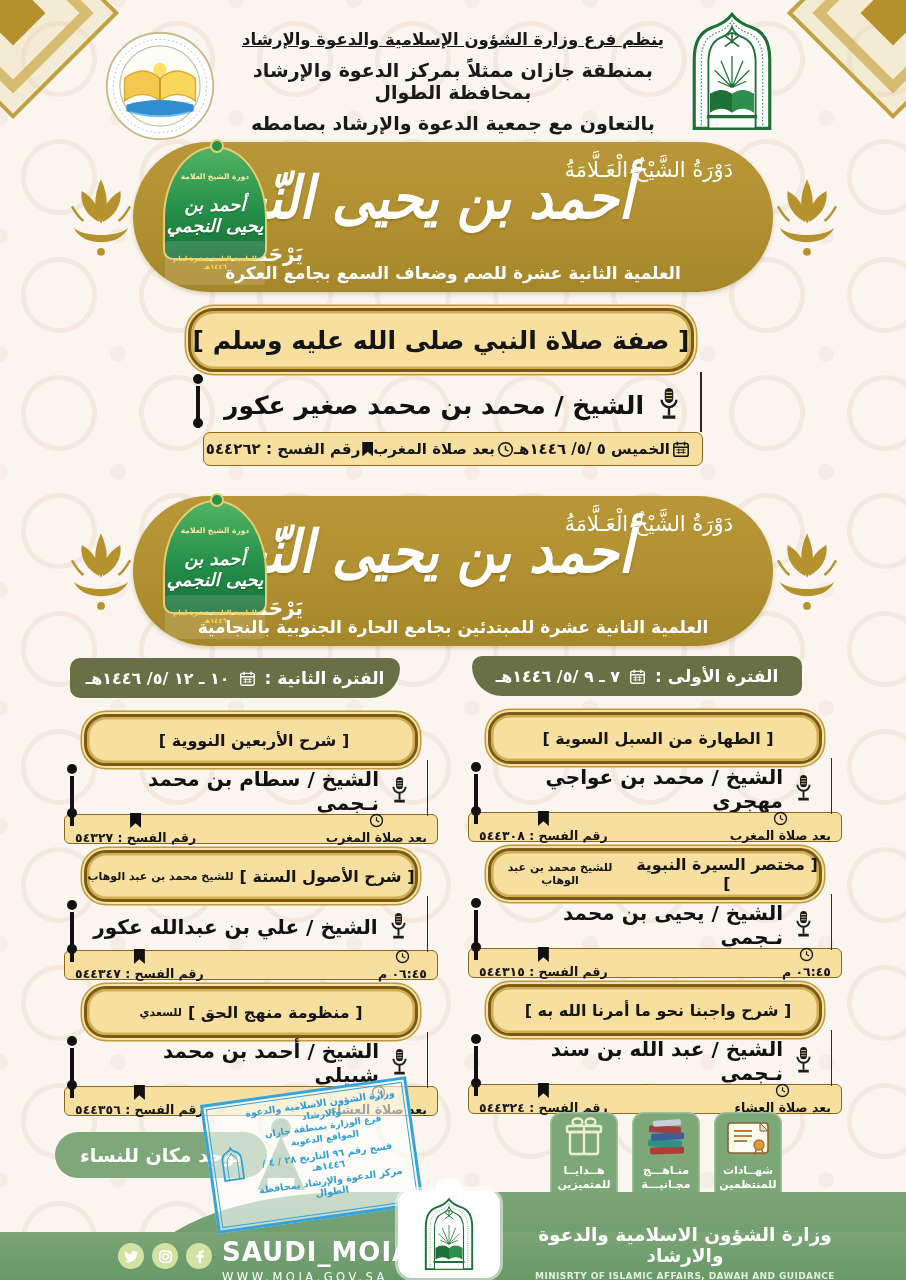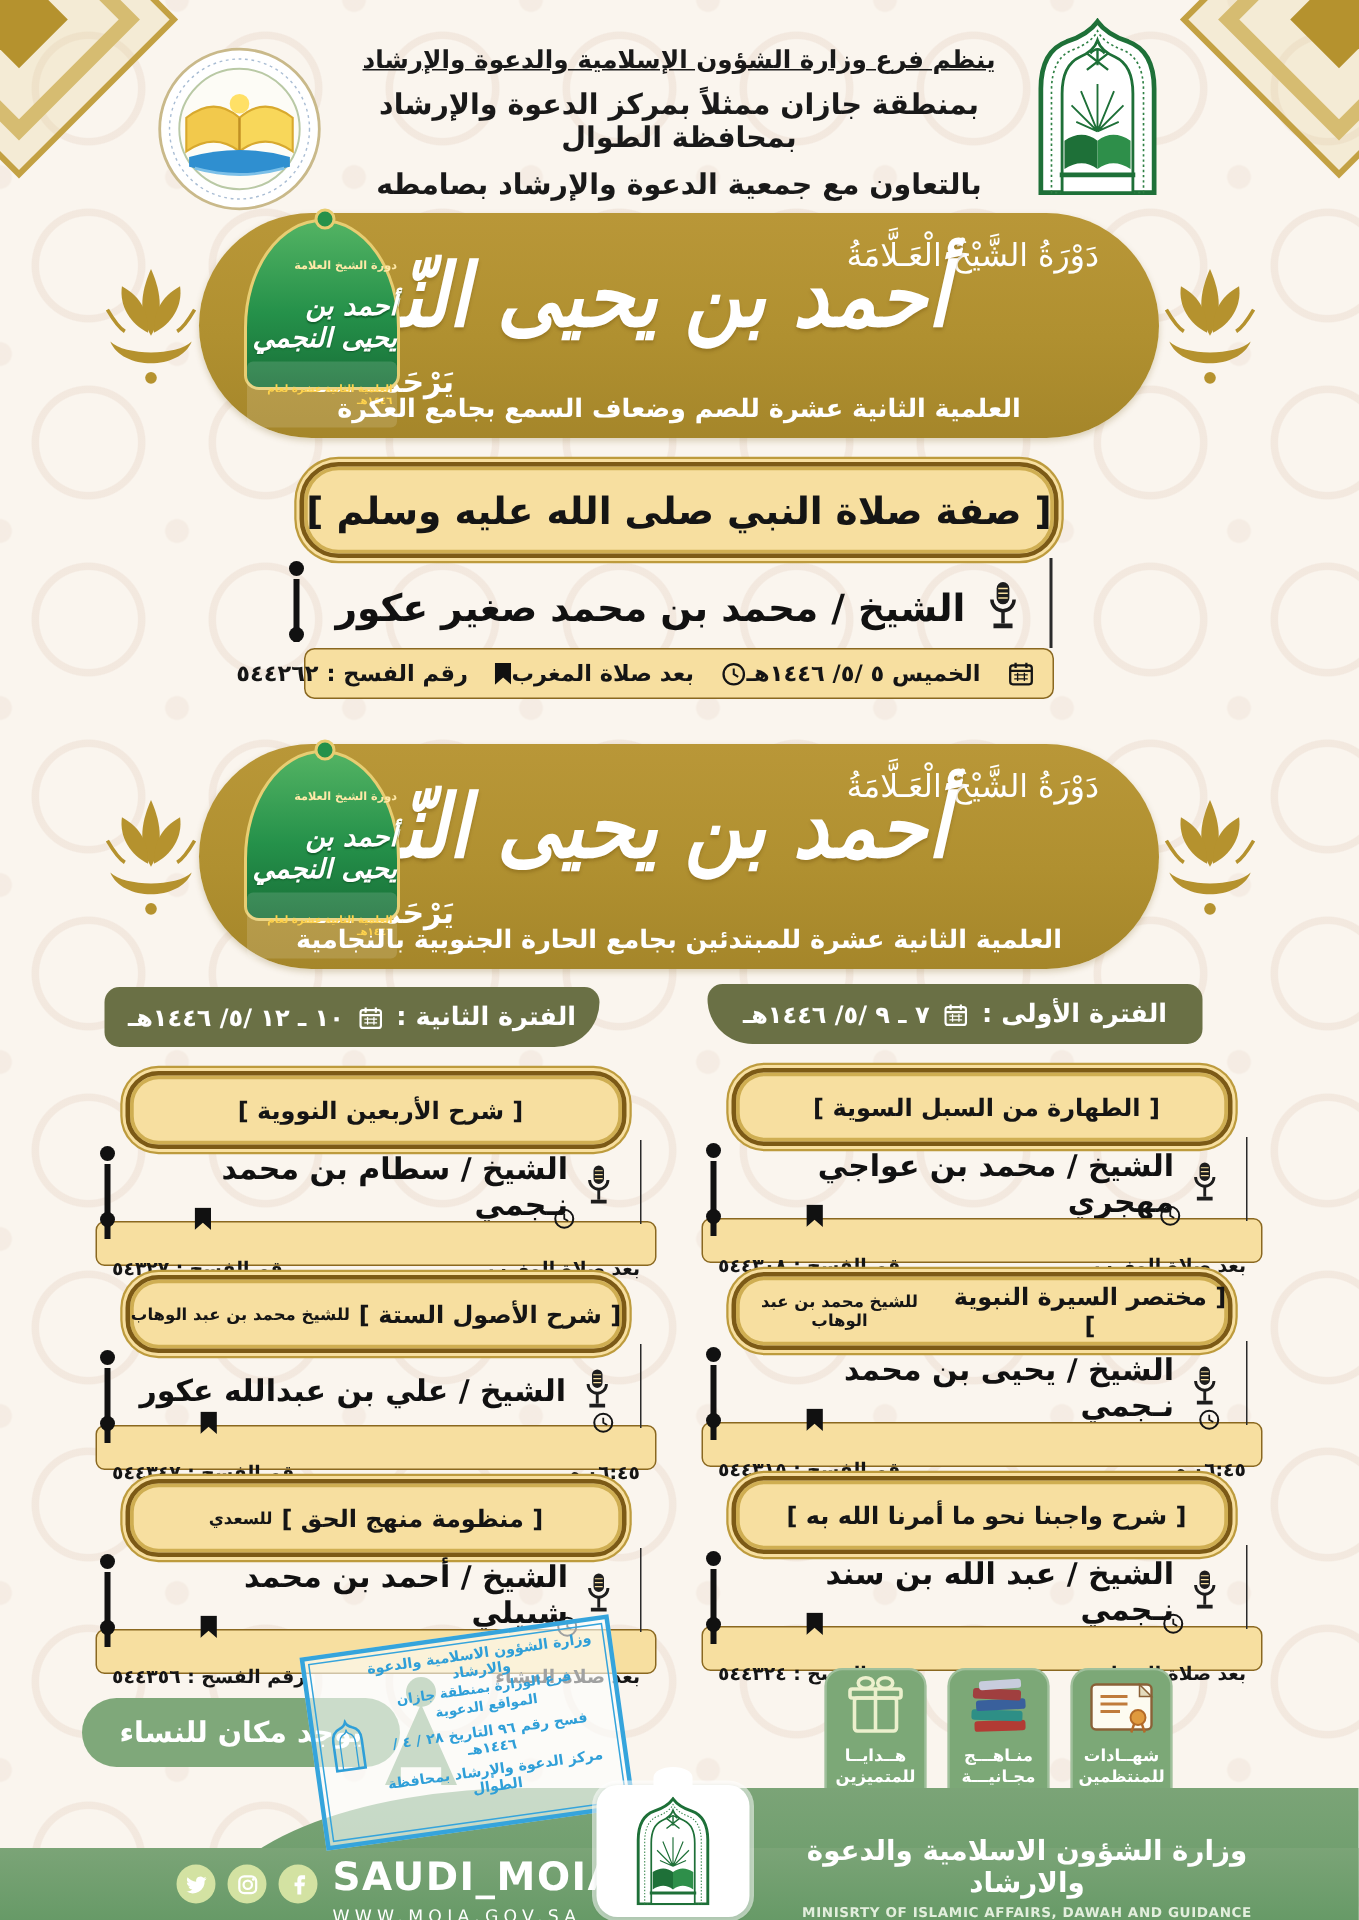--- a/index.html
+++ b/index.html
@@ -34,46 +34,46 @@
     box-shadow:0 2px 4px rgba(120,90,20,.25); }
   .banner .pretitle { position:absolute; top:16px; right:40px; color:#fff; font-size:21px; font-weight:normal;text-align:right; }
   .banner .bigname { position:absolute; top:26px; right:140px; left:150px; text-align:center; color:#fff;
     font-size:52px; font-weight:bold; font-style:italic; letter-spacing:-2px; transform:scaleY(1.12);
     text-shadow:0 2px 2px rgba(90,60,0,.25); white-space:nowrap; }
   .banner .mercy { position:absolute; top:100px; right:470px; color:#fff; font-size:20px; font-weight:bold; }
   .banner .subtitle { position:absolute; bottom:9px; left:0; right:0; text-align:center; color:#fff; font-size:17px; font-weight:bold; }
   .dome { position:absolute; top:4px; right:506px; width:104px; height:114px;
     background:linear-gradient(180deg,#53b363 0%, #25914a 55%, #187038 100%);
     border:2px solid #e8cd72; border-radius:52% 52% 10% 10% / 66% 66% 9% 9%;
-    text-align:right; padding-top:24px; color:#fff; }
+    text-align:center; padding-top:24px; color:#fff; }
   .dome::before { content:""; position:absolute; top:-9px; left:50%; margin-left:-5px; width:10px; height:10px;
     background:#25914a; border:2px solid #e8cd72; border-radius:50%; }
   .dome .d1 { font-size:7.5px; color:#ffe9a8; font-weight:bold; }
   .dome .d2 { font-size:18px; font-weight:bold; font-style:italic; margin:13px 0 5px; text-shadow:0 1px 1px rgba(0,60,20,.5); }
   .dome .d3 { display:inline-block; background:rgba(255,255,255,.14); border-radius:4px; padding:14px 3px; font-size:6.8px; color:#ffd34d; font-weight:bold; }
   .lotus { position:absolute; width:62px; height:84px; z-index:2; }
   .lotus svg { width:100%; height:100%; }
 
   
   .tframe {
     background:#f7dfa0;
     border:3px solid #7c5a16; border-radius:26px;
     box-shadow:0 0 0 2px #f7dfa0, 0 0 0 3.5px #bd9b3d, inset 0 0 0 2.5px #cfae52;
     display:flex; align-items:center; justify-content:center; gap:6px; text-align:center;
     color:#151515;
   }
 
   
-  .ev1-title { position:absolute; left:200px; top:308px; width:506px; height:64px; font-size:25px; font-weight:bold; z-index:2; }
+  .ev1-title { position:absolute; left:188px; top:308px; width:506px; height:64px; font-size:25px; font-weight:bold; z-index:2; }
   .ev1-speaker { position:absolute; left:200px; top:382px; width:506px; height:46px; display:flex; align-items:center; justify-content:center; gap:12px; z-index:2; }
   .ev1-speaker .nm { font-size:25px; font-weight:bold; color:#111; }
   .ev1-bar { position:absolute; left:203px; top:432px; width:500px; height:34px; z-index:2; }
   .dbar { background:#f7dfa0; border:1.5px solid #8a6820; border-radius:7px;
     display:flex; align-items:center; justify-content:space-between; padding:0 12px; color:#151515; }
-  .det { display:flex; align-items:center; gap:18px; font-weight:bold; white-space:nowrap; }
+  .det { display:flex; align-items:center; gap:2px; font-weight:bold; white-space:nowrap; }
   .ev1-bar .det { font-size:15px; }
   .vline-thin { position:absolute; width:1.5px; background:#2a2a2a; z-index:2; }
   .vline-dots { position:absolute; width:4px; background:#111; z-index:2; }
   .vline-dots::before, .vline-dots::after { content:""; position:absolute; left:-3px; width:10px; height:10px; border-radius:50%; background:#111; }
   .vline-dots::before { top:-12px; } .vline-dots::after { top:32px; }
 
   
   .period-pill { position:absolute; height:40px; background:#6a7045; color:#fff;
     display:flex; align-items:center; justify-content:center; gap:9px; font-weight:bold; z-index:2; }
   .period-pill .pl { font-size:17px; } .period-pill .pd { font-size:16px; }

